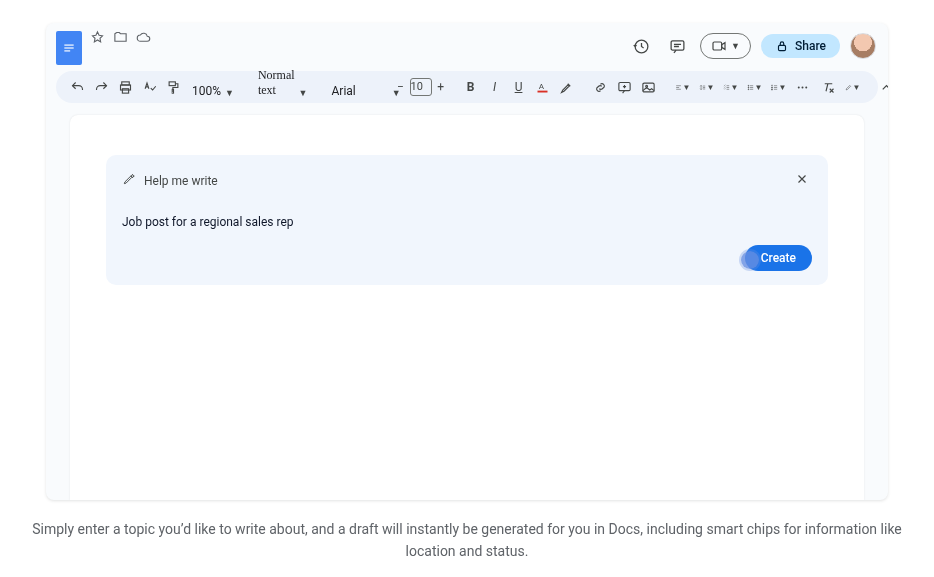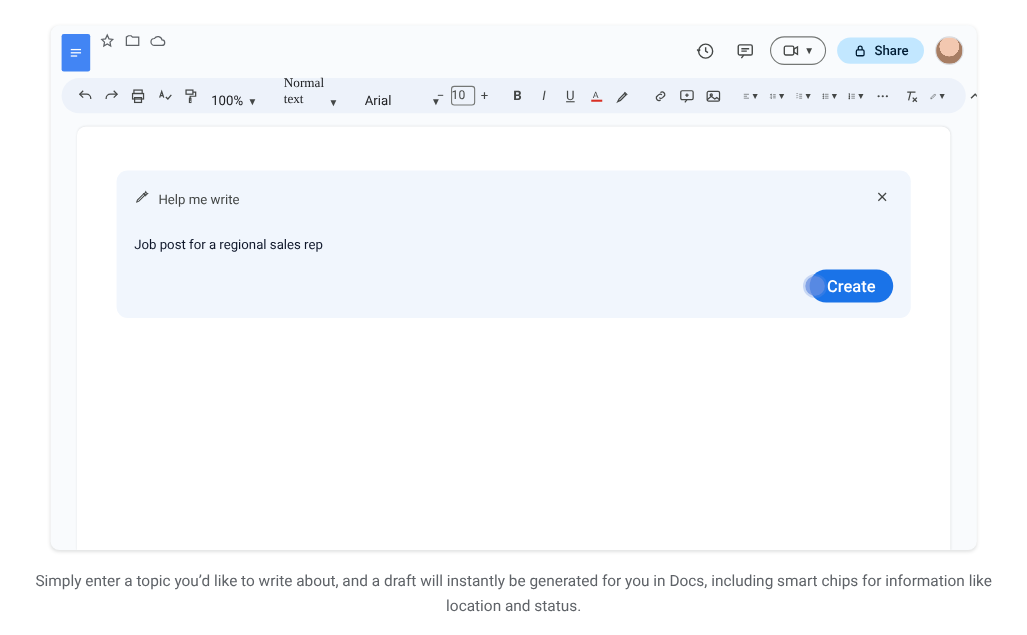--- a/index.html
+++ b/index.html
@@ -137,21 +137,21 @@
     margin-top:24px; font-size:12px; color:#0f172a;
     padding:2px 0;
   }
   .hmw-actions {
     display:flex; justify-content:flex-end; margin-top:14px;
   }
   .create-btn {
     position:relative;
     background:#1a73e8; color:#fff;
     border-radius:18px;
-    padding:6px 16px; font-size:15px; font-weight:500;
+    padding:6px 16px; font-size:12px; font-weight:500;
   }
   .cursor-dot {
     position:absolute; left:-4px; top:6px;
     width:18px; height:18px; border-radius:50%;
     background: rgba(103,142,225,0.8);
     box-shadow: 0 0 0 2px rgba(103,142,225,0.3);
   }
   
   .caption {
     width: 872px;

